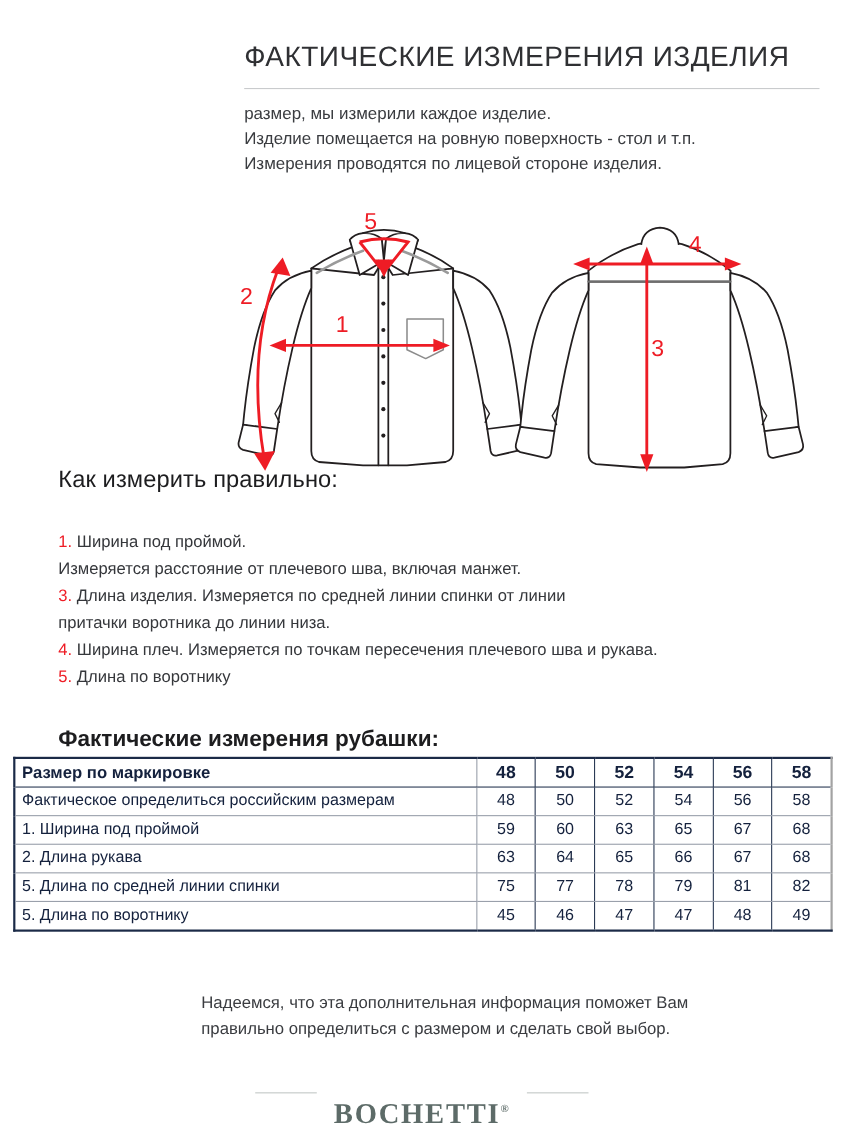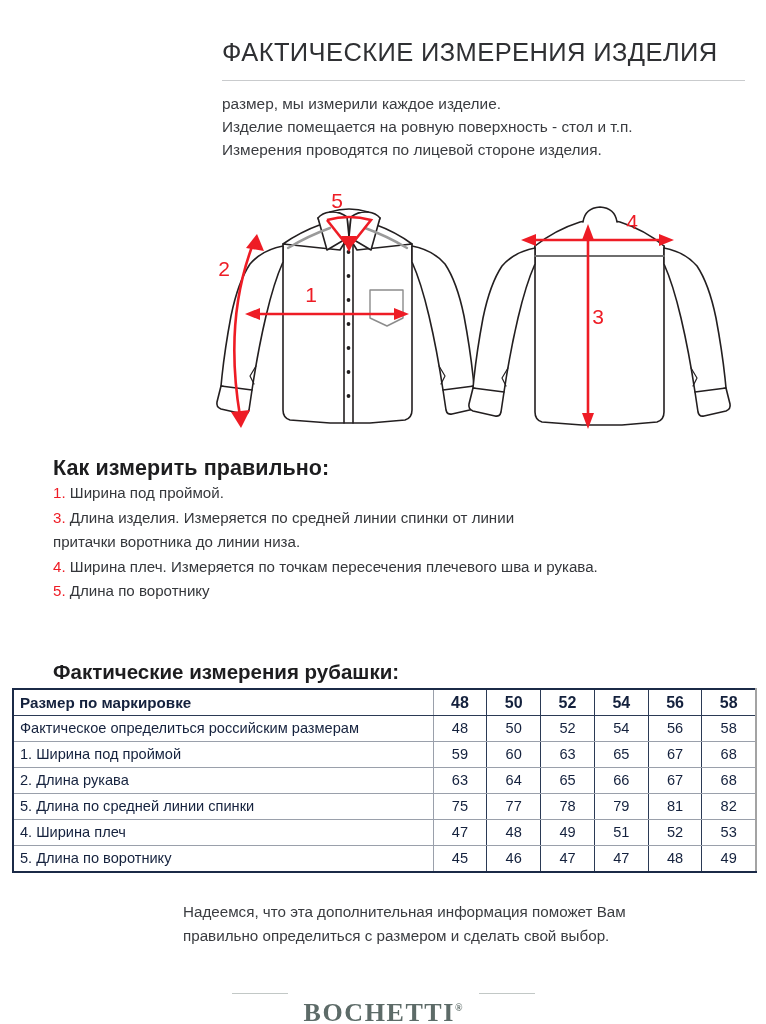--- a/index.html
+++ b/index.html
@@ -55,23 +55,23 @@
     left: 0px;
     top: 190px;
     width: 766px;
     height: 250px;
   }
 
   
   .howto-title {
     position: absolute;
     left: 53px;
-    top: 456px;
+    top: 424px;
     font-size: 21.5px;
-    font-weight: bold;
+    font-weight: normal;
     color: #1d1d1f;
     letter-spacing: 0.1px;
   }
   .howto-list {
     position: absolute;
     left: 53px;
     top: 481px;
     width: 706px;
     font-size: 15.1px;
     line-height: 24.6px;
@@ -306,20 +306,21 @@
     <text x="337" y="18">5</text>
   </g>
 </svg>
 
 <div class="howto-title">Как измерить правильно:</div>
 <div class="howto-list">
   <p>
     <span class="num">1.</span>
     <span>Ширина под проймой.</span>
   </p>
+  <p>Измеряется расстояние от плечевого шва, включая манжет.</p>
   <p>
     <span class="num">3.</span>
     <span>Длина изделия. Измеряется по средней линии спинки от линии</span>
   </p>
   <p>притачки воротника до линии низа.</p>
   <p>
     <span class="num">4.</span>
     <span>Ширина плеч. Измеряется по точкам пересечения плечевого шва и рукава.</span>
   </p>
   <p>
@@ -380,29 +381,20 @@
     <tr>
       <td class="label">5. Длина по средней линии спинки</td>
       <td class="val">75</td>
       <td class="val">77</td>
       <td class="val">78</td>
       <td class="val">79</td>
       <td class="val">81</td>
       <td class="val last">82</td>
     </tr>
     <tr>
-      <td class="label">4. Ширина плеч</td>
-      <td class="val">47</td>
-      <td class="val">48</td>
-      <td class="val">49</td>
-      <td class="val">51</td>
-      <td class="val">52</td>
-      <td class="val last">53</td>
-    </tr>
-    <tr>
       <td class="label">5. Длина по воротнику</td>
       <td class="val">45</td>
       <td class="val">46</td>
       <td class="val">47</td>
       <td class="val">47</td>
       <td class="val">48</td>
       <td class="val last">49</td>
     </tr>
   </tbody>
 </table>

